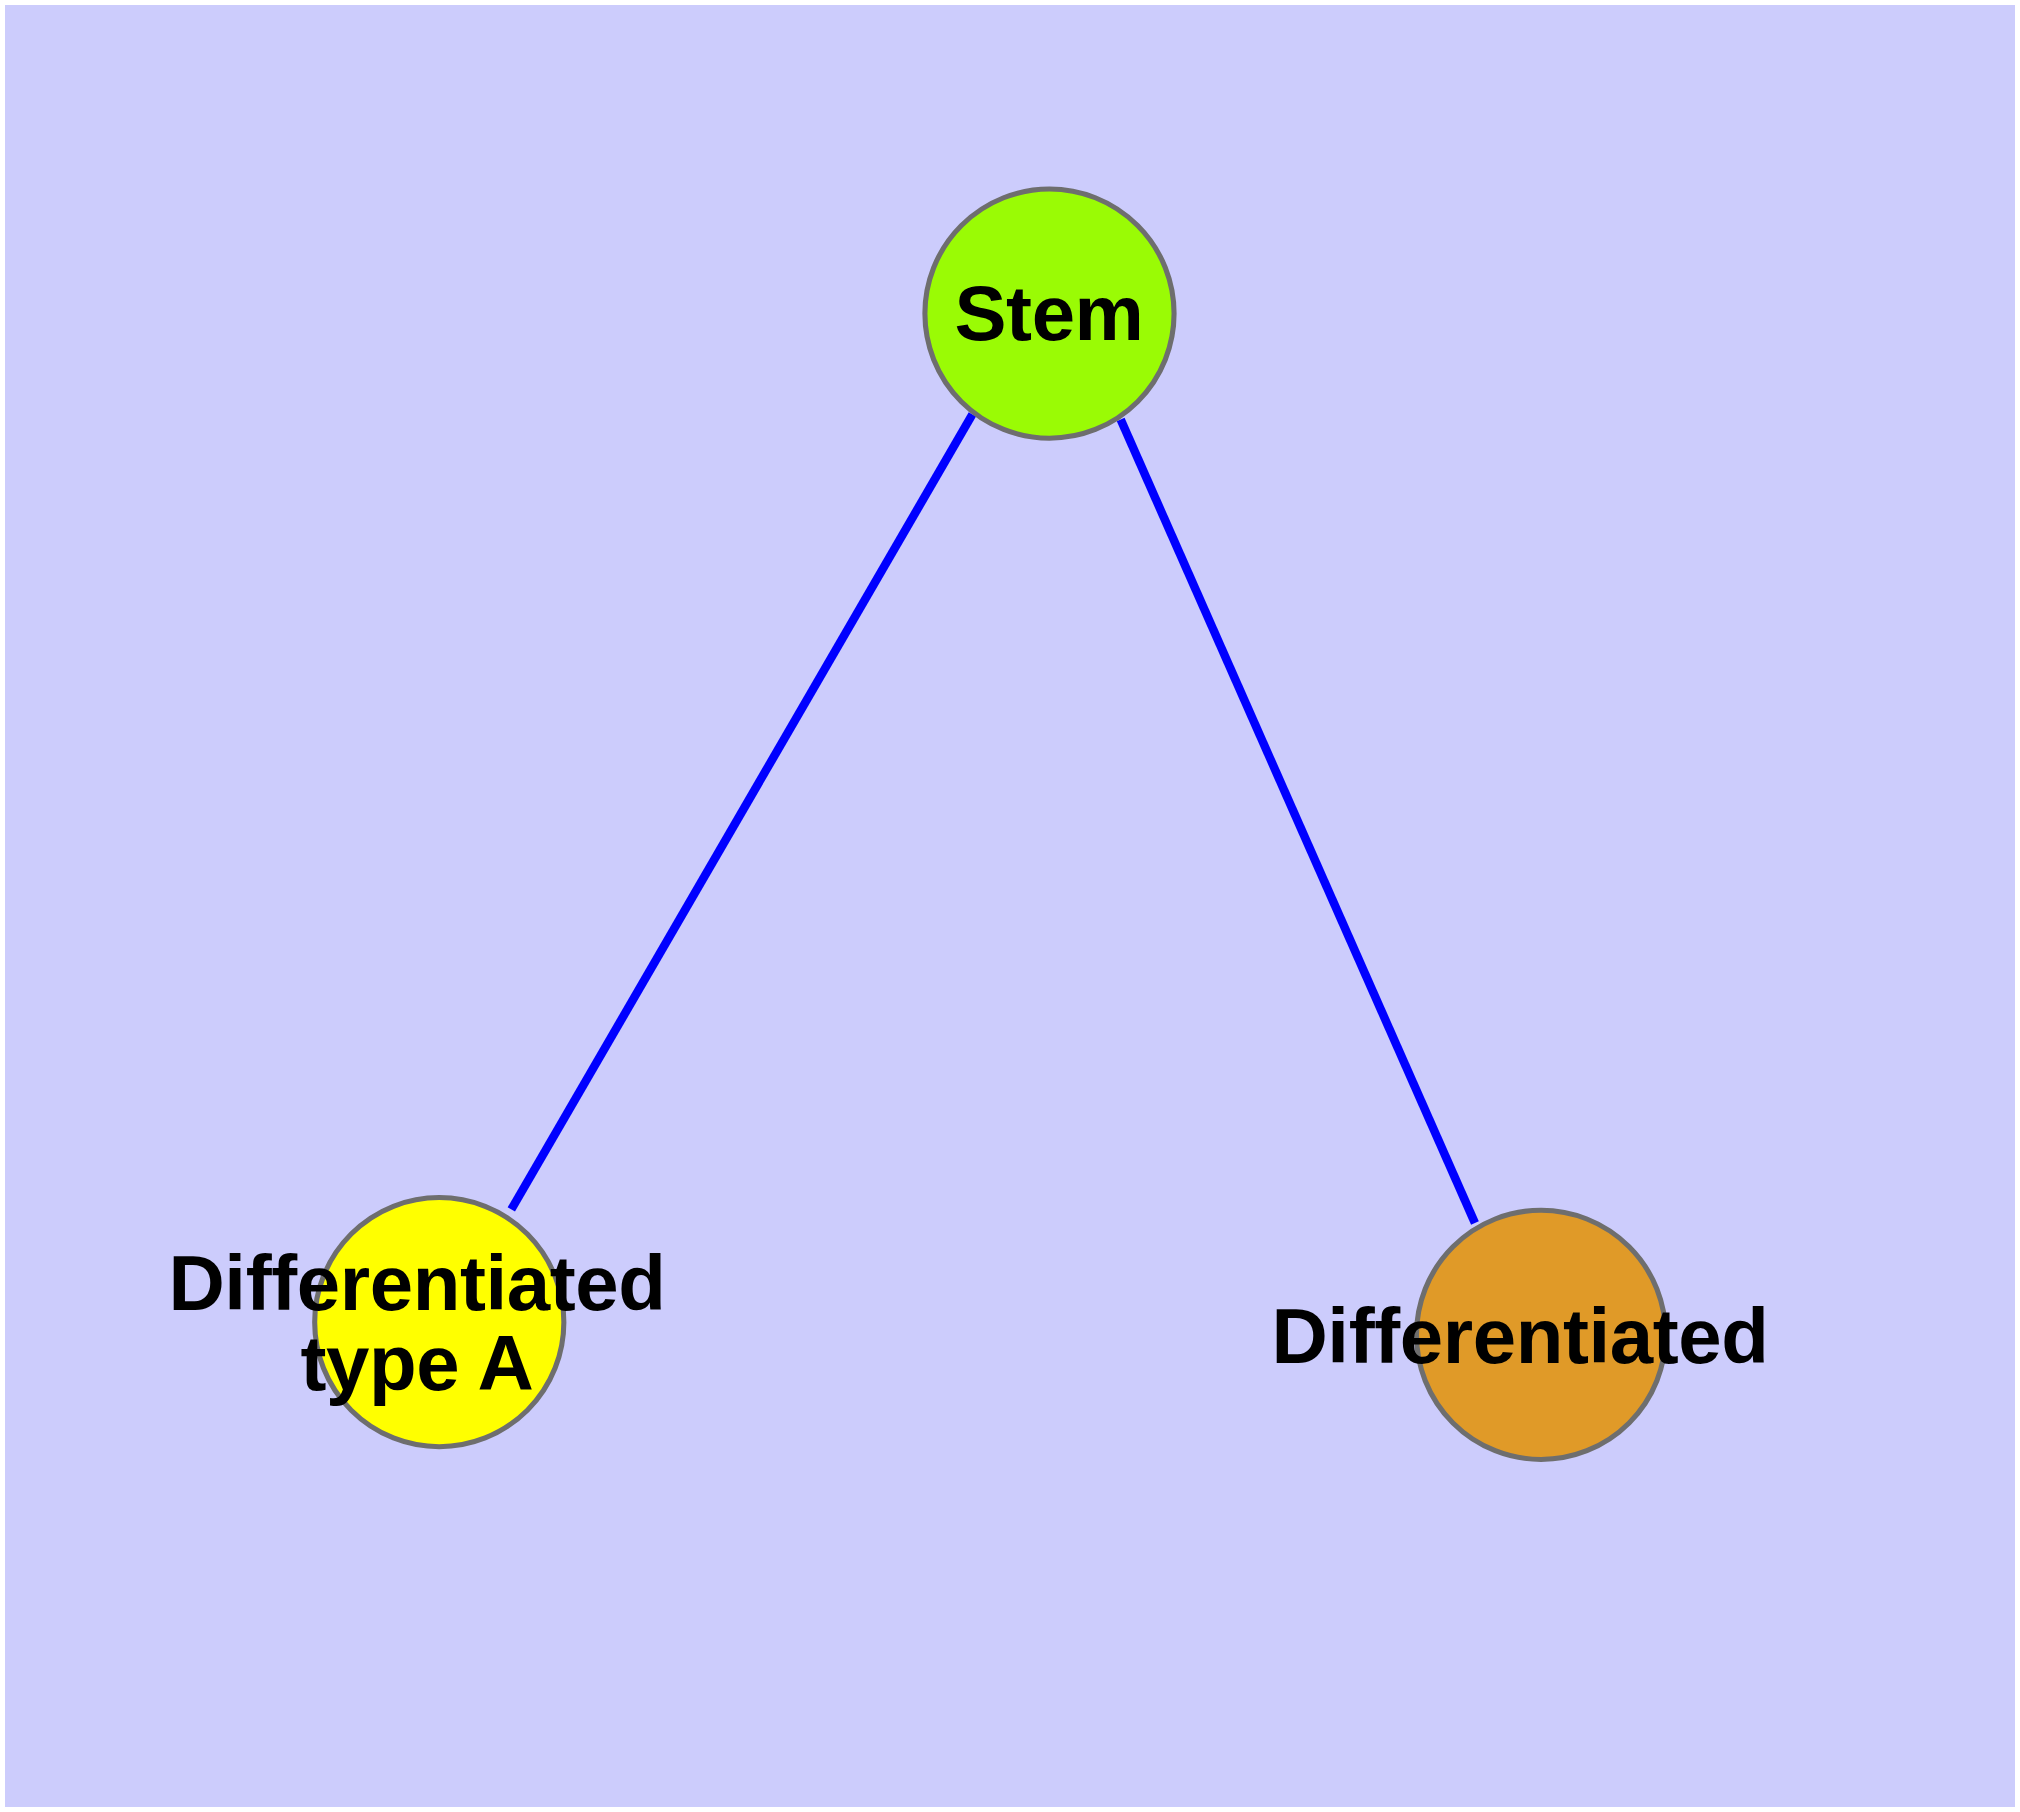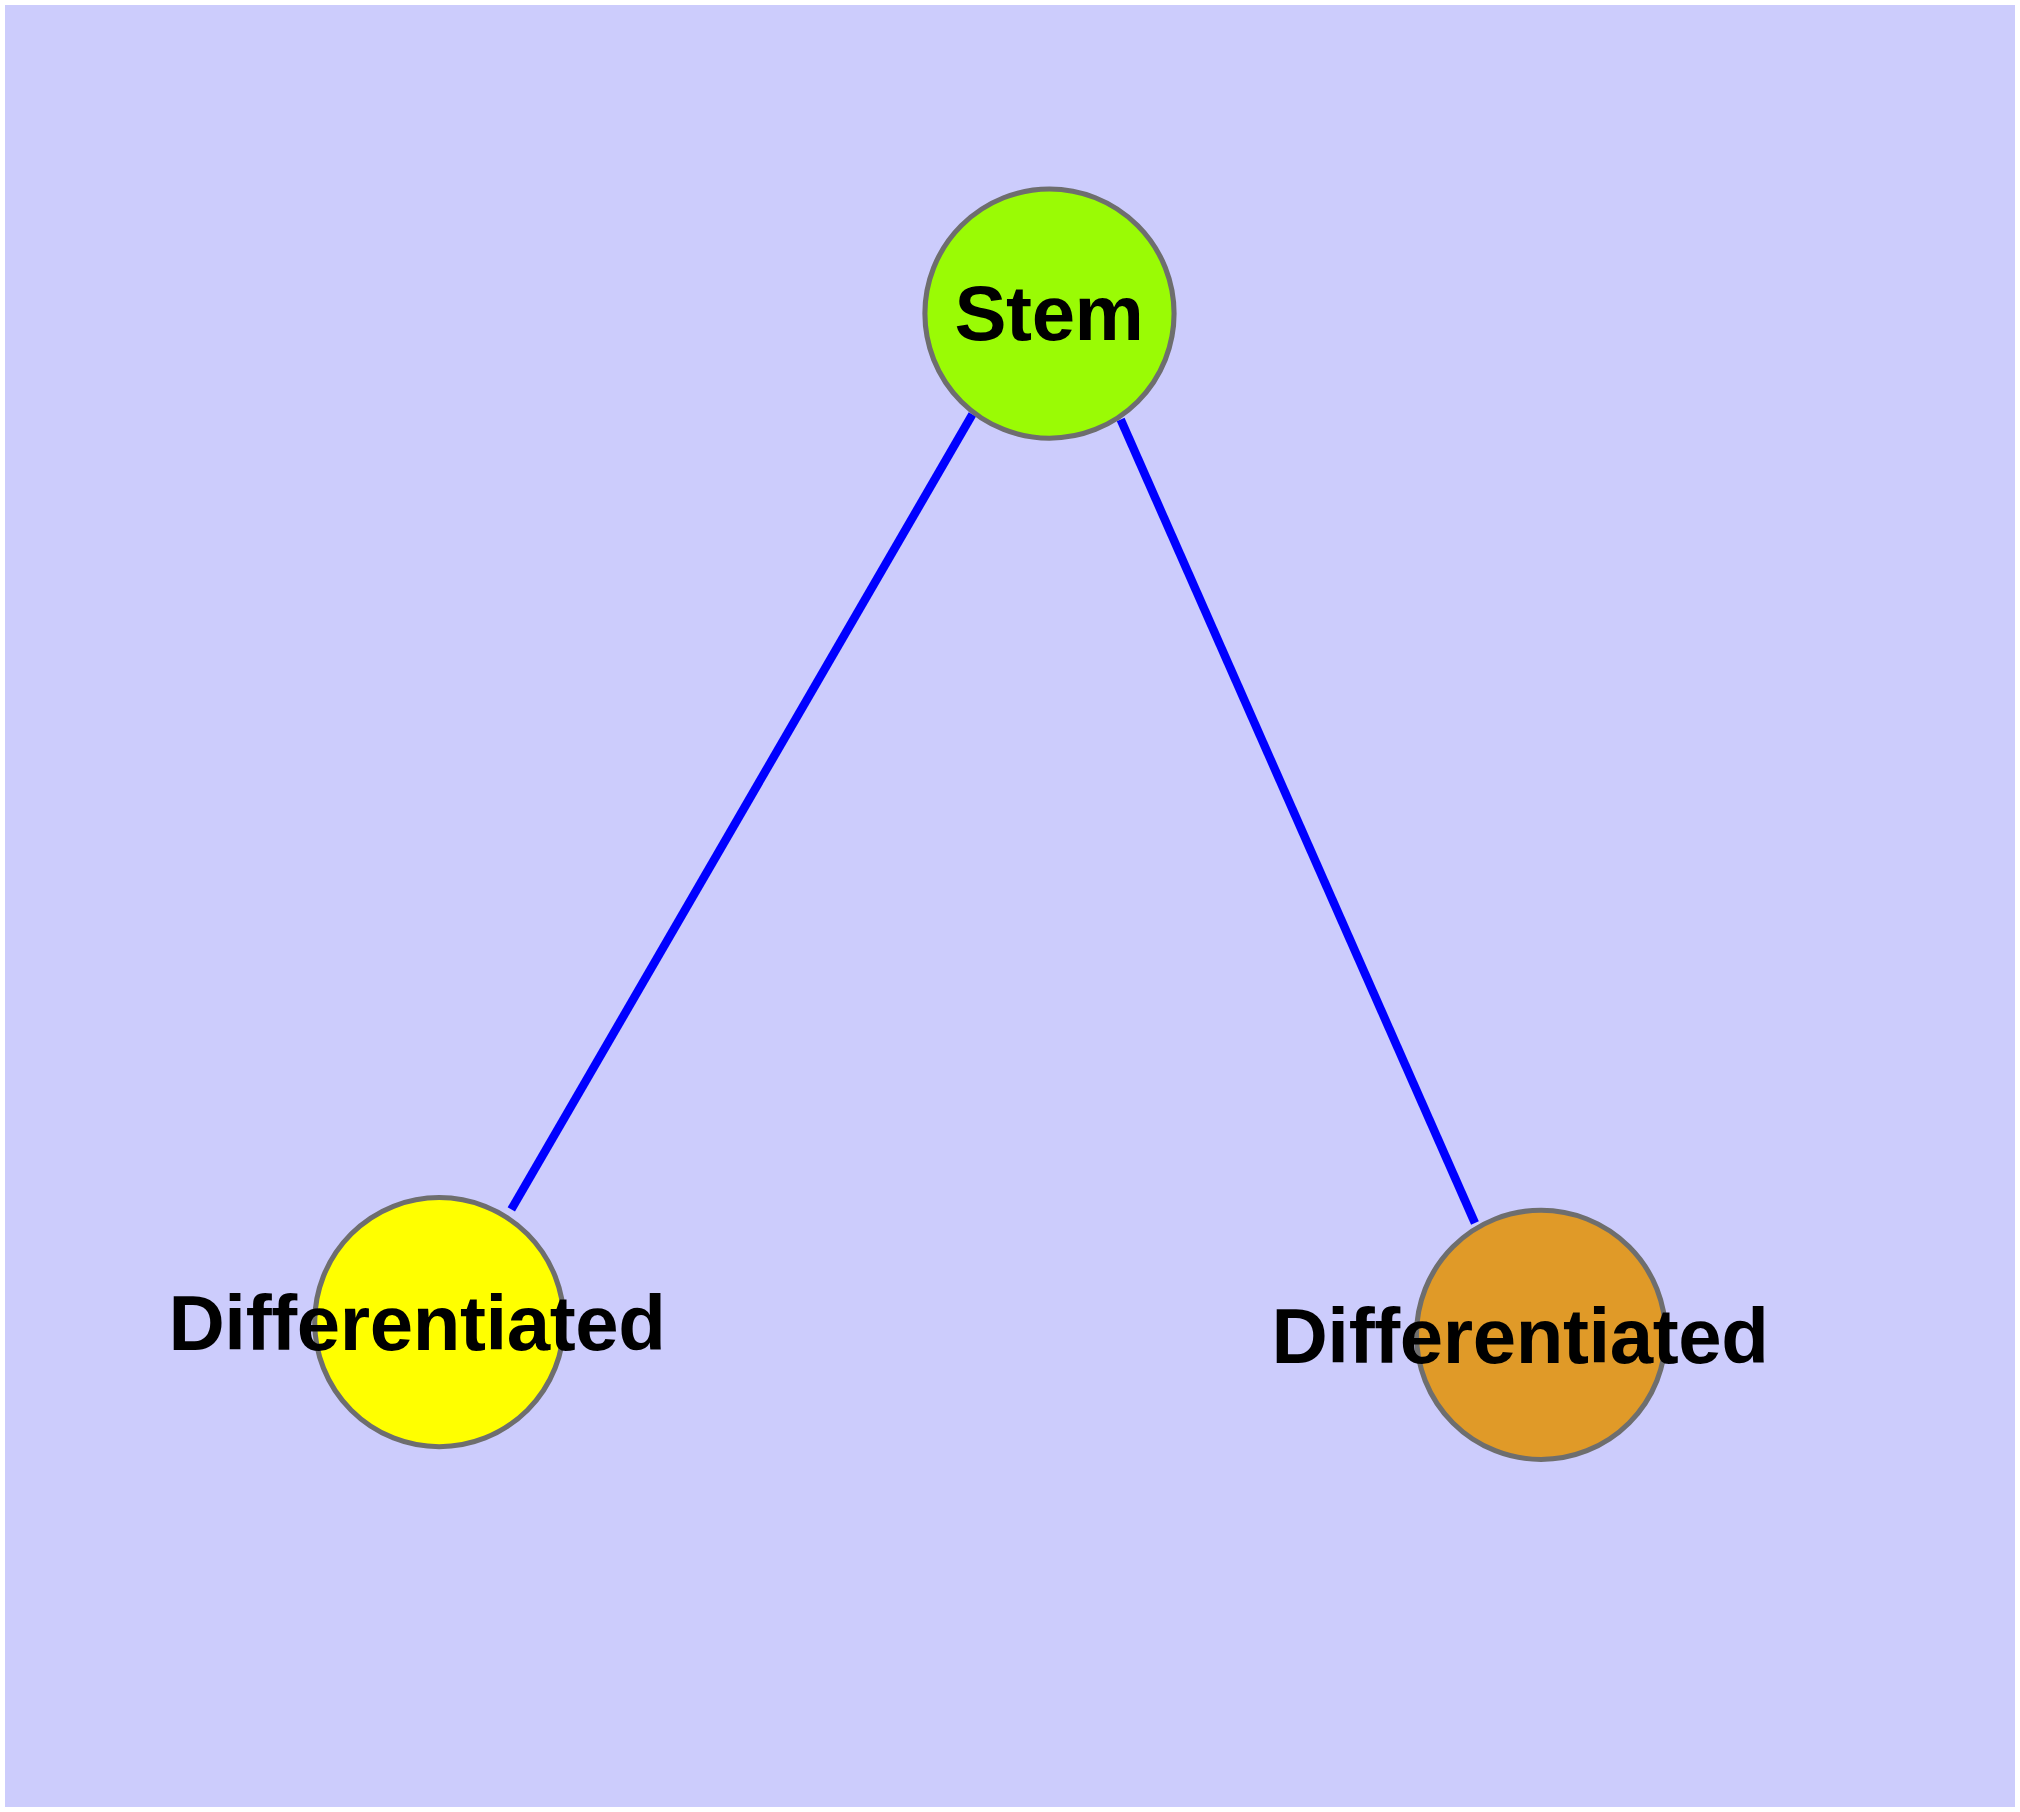--- a/index.html
+++ b/index.html
@@ -81,20 +81,21 @@
       <circle cx="1818" cy="1575" r="147" fill="#e09a28" stroke="#6e6e6e" stroke-width="6"></circle>
     </g>
   </svg>
 
   <div class="node-label" id="label-stem">
     <span>Stem</span>
   </div>
 
   <div class="node-label" id="label-diff-a">
     <span>Differentiated</span><br>
+    <span>type A</span>
   </div>
 
   <div class="node-label" id="label-diff-b">
     <span>Differentiated</span><br>
   </div>
 
 </div>
 
 
 </body></html>

